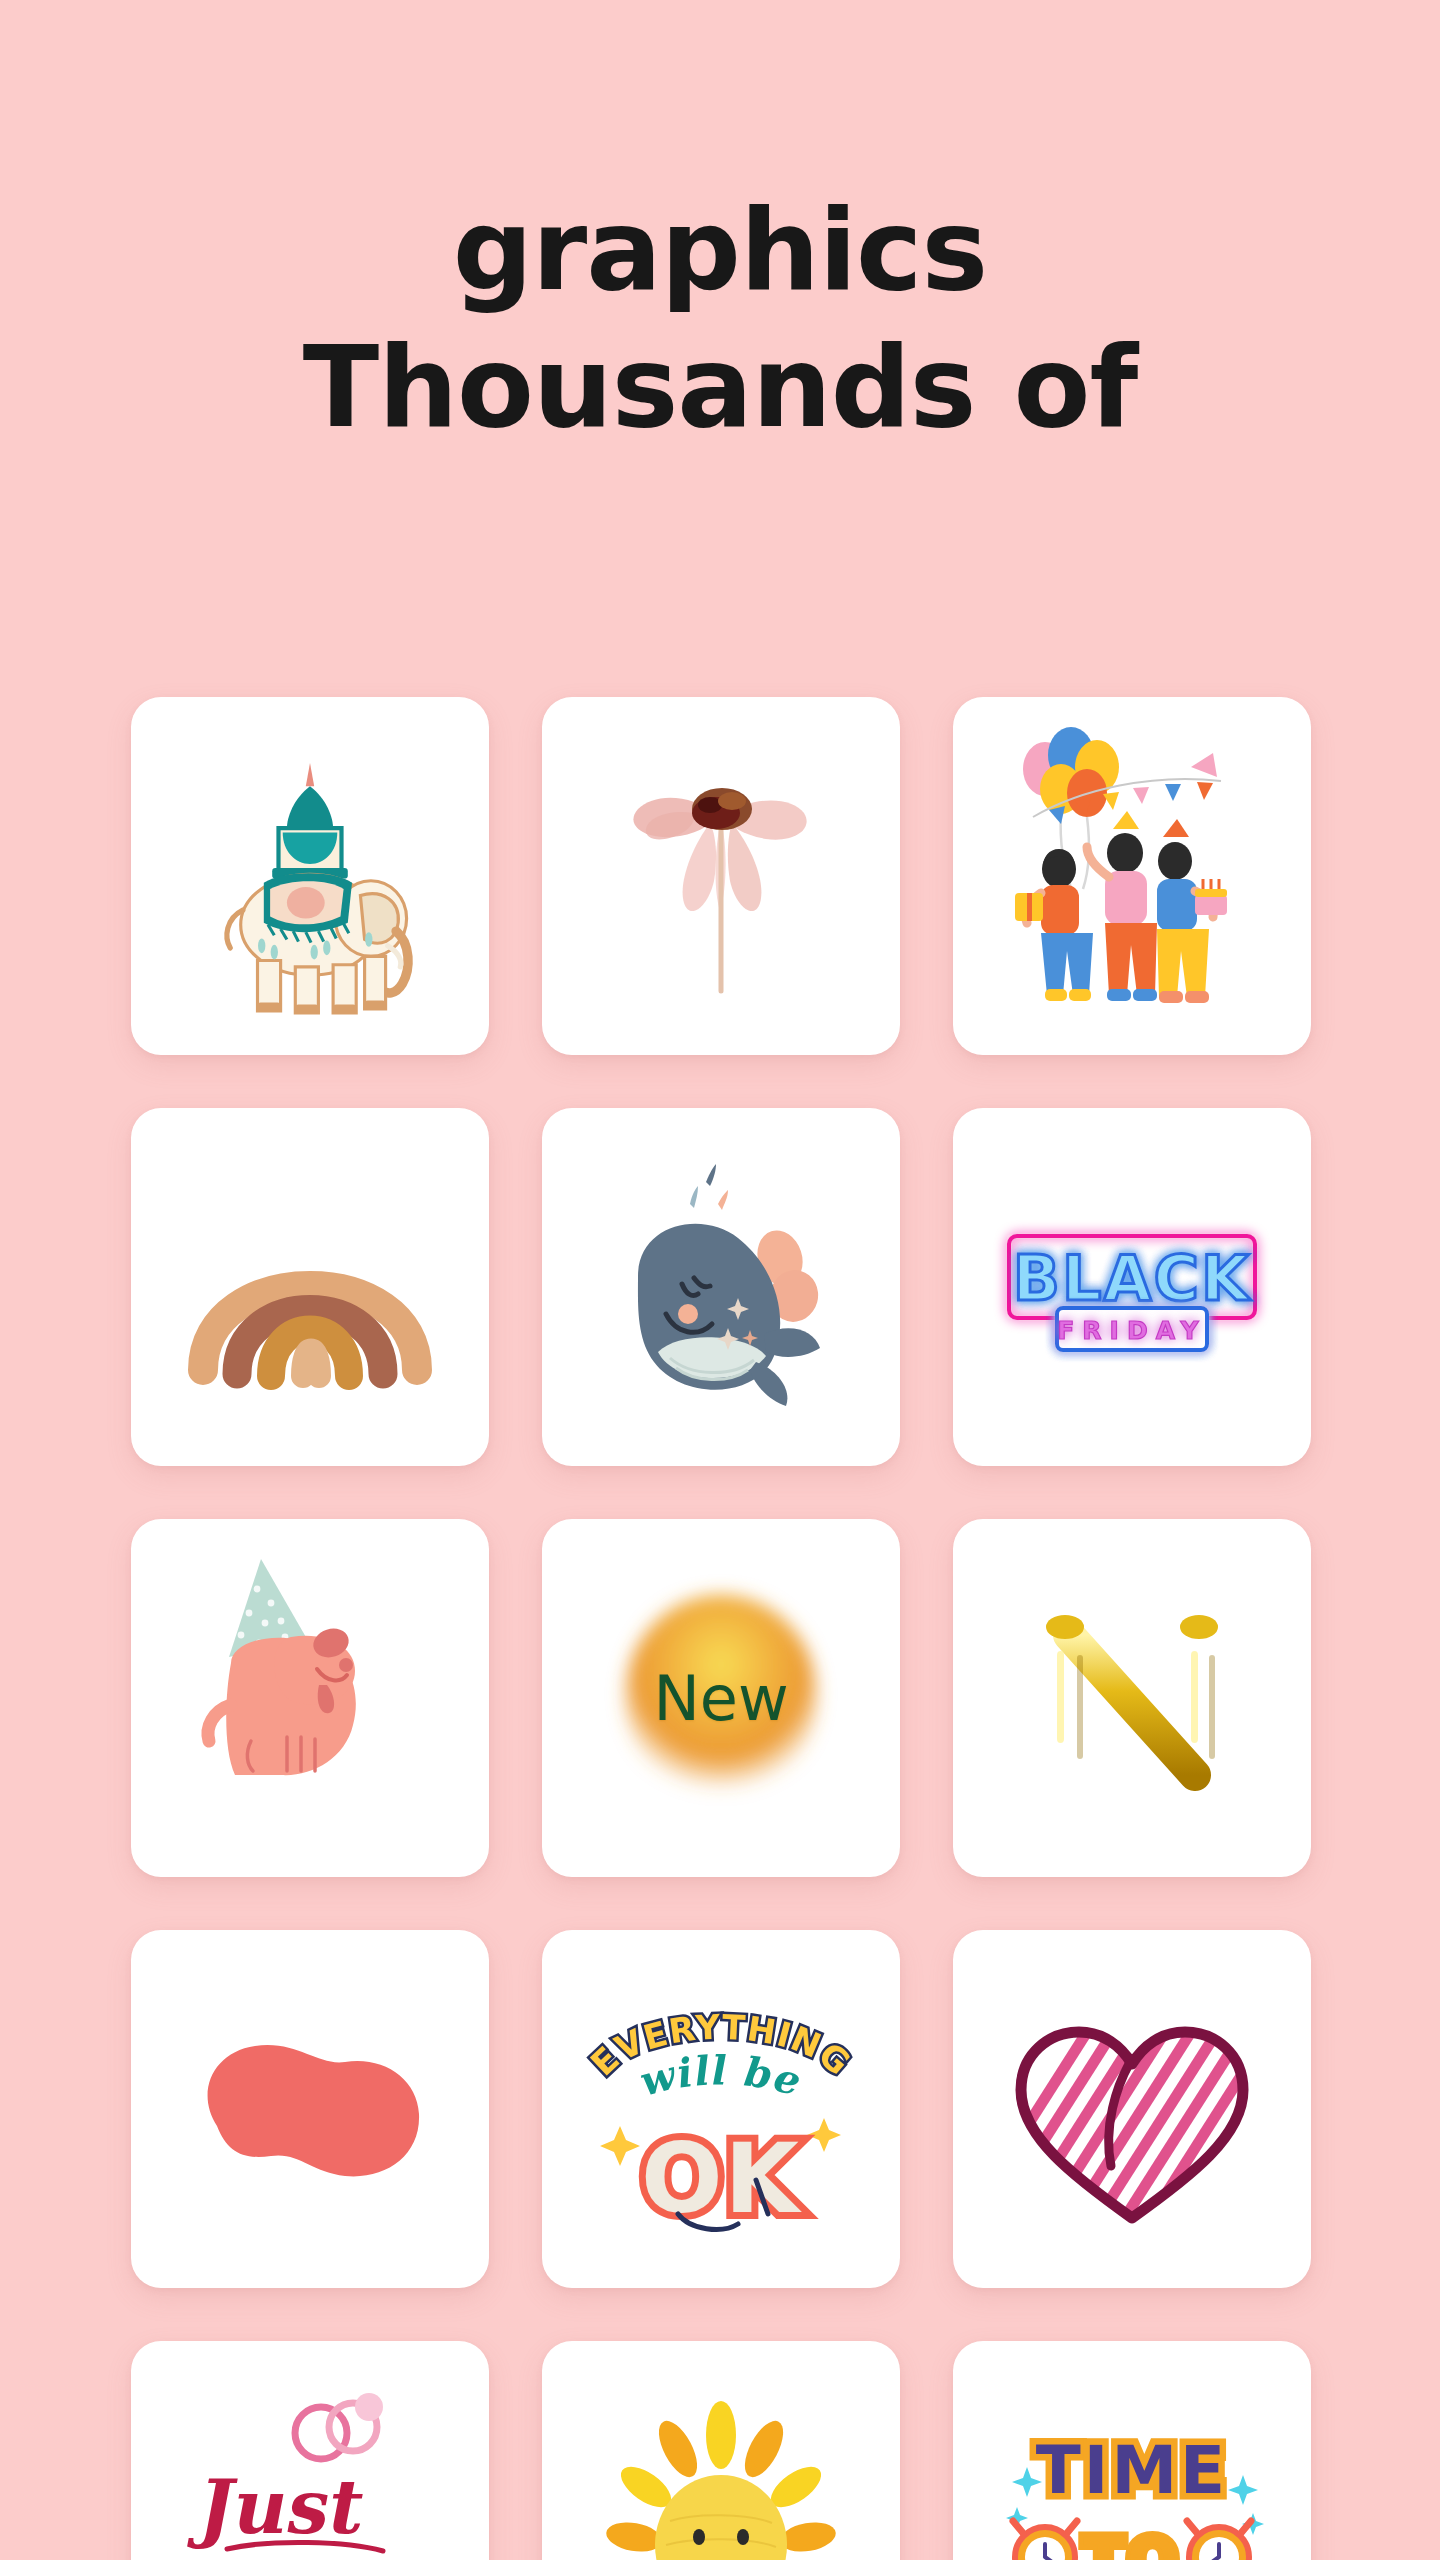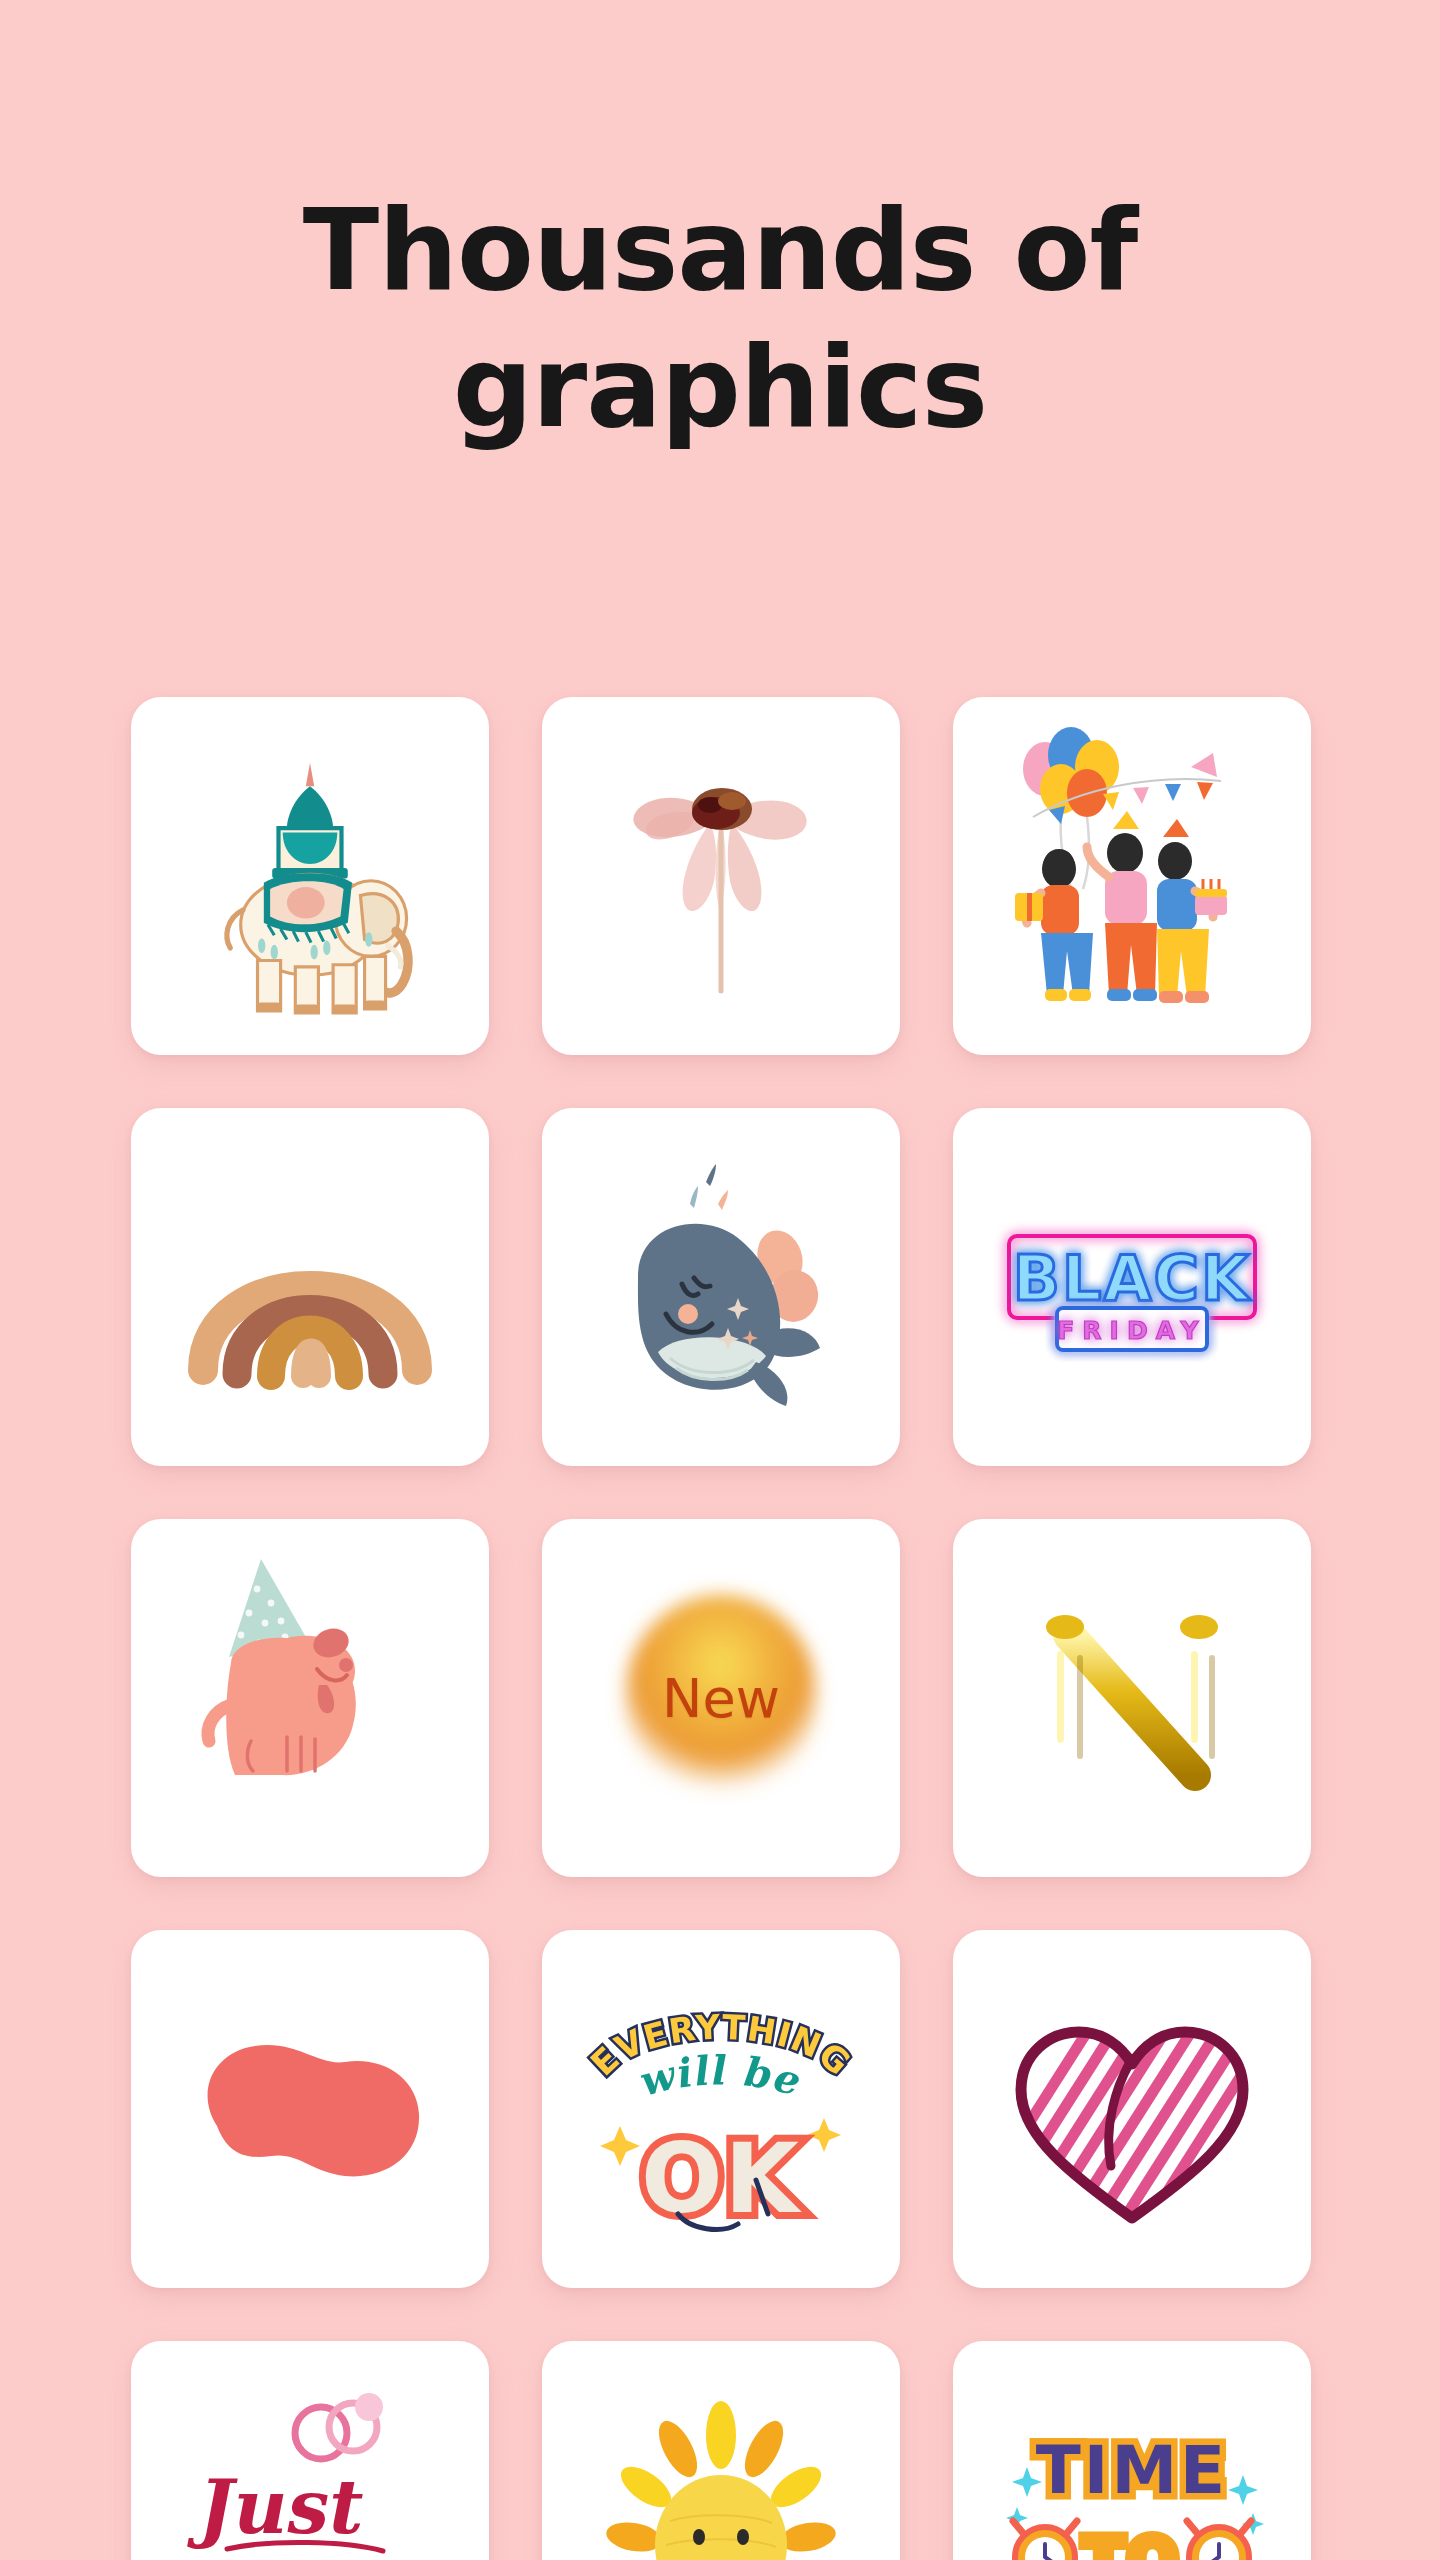--- a/index.html
+++ b/index.html
@@ -39,34 +39,34 @@
     position:relative;
     overflow:hidden;
     display:flex; align-items:center; justify-content:center;
   }
   .art { width:100%; height:100%; display:block; }
 
   
   .newtext {
     position:absolute; left:0; top:0; width:100%; height:100%;
     display:flex; align-items:center; justify-content:center;
-    color:#c2410c; font-size:54px; font-weight:400;
+    color:#14532d; font-size:62px; font-weight:400;
     font-family:"DejaVu Sans", sans-serif; letter-spacing:0px;
     text-shadow:0 1px 2px rgba(180,110,0,.25);
     pointer-events:none;
   }
 </style>
 </head>
 <body>
 
 <div class="screen">
 
   <h1 class="heading">
+    <span class="l">graphics</span>
     <span class="l">Thousands of</span>
-    <span class="l">graphics</span>
   </h1>
 
   <div class="grid">
 
     <div class="card">
       <svg class="art" viewBox="0 0 358 358">
         <g transform="translate(179,190) scale(1.05)">
           <path d="M0,-118 L4,-96 L-4,-96 Z" fill="#E98D7F"></path>
           <path d="M0,-96 C-16,-84 -22,-66 -22,-56 L22,-56 C22,-66 16,-84 0,-96Z" fill="#128C8C"></path>
           <path d="M-30,-56 L30,-56 L30,-16 L-30,-16 Z" fill="#FAF0DC" stroke="#128C8C" stroke-width="4"></path>

